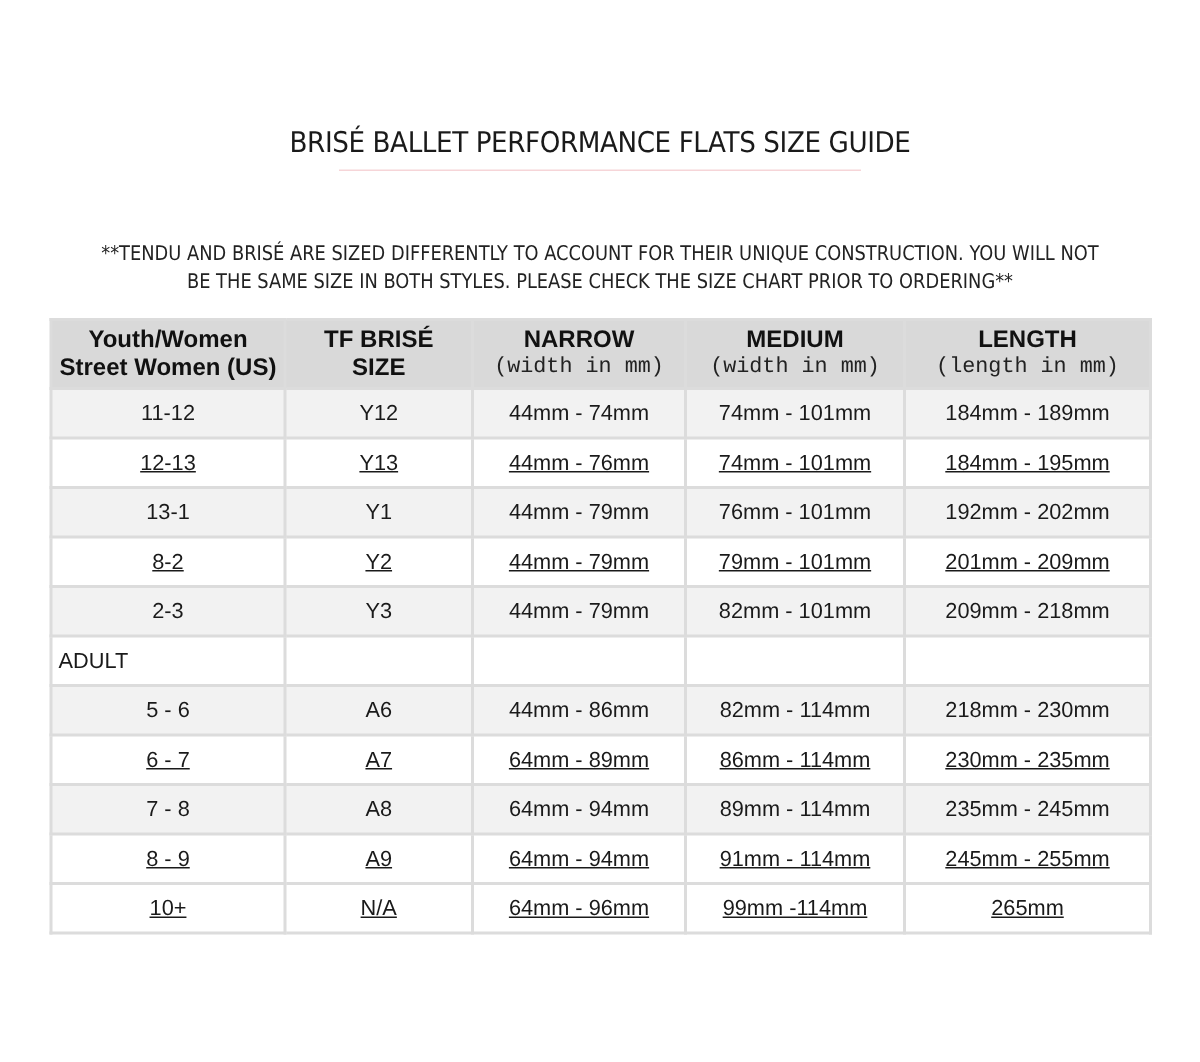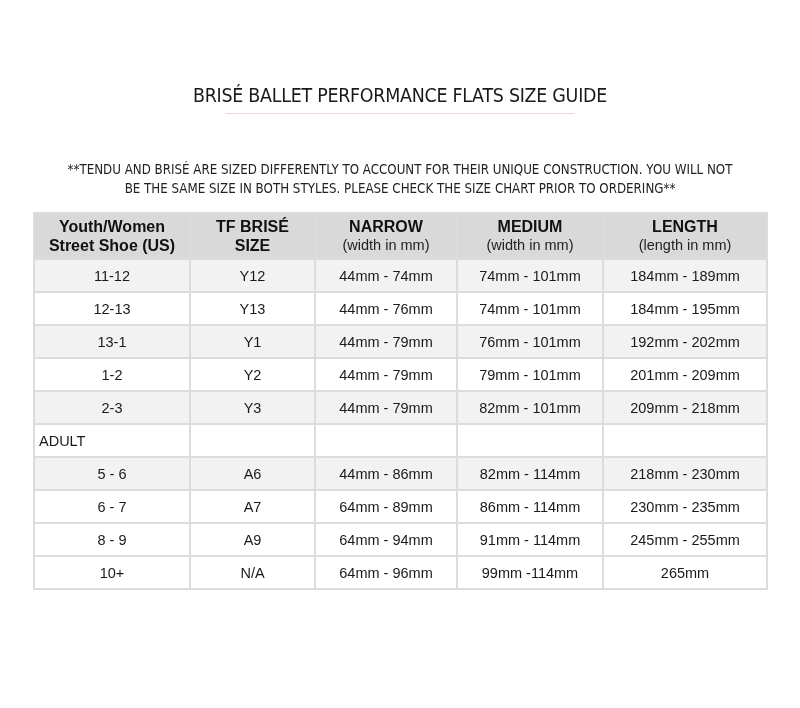--- a/index.html
+++ b/index.html
@@ -3,45 +3,45 @@
   <meta charset="utf-8">
   <style>
     html, body { margin: 0; padding: 0; background: #ffffff; }
     body { width: 800px; height: 708px; position: relative; overflow: hidden; font-family: "Liberation Sans", sans-serif; color: #111; }
     .title { position: absolute; top: 84px; left: 0; width: 800px; text-align: center; font-family: "DejaVu Sans", sans-serif; font-size: 19px; letter-spacing: -0.3px; color: #1a1a1a; font-weight: normal; transform: scaleX(0.92); }
     .title-rule { position: absolute; top: 113px; left: 226px; width: 348px; height: 1px; background: #f6d5d8; }
     .notice { position: absolute; top: 160px; left: 20px; width: 760px; text-align: center; font-family: "DejaVu Sans", sans-serif; font-size: 13.5px; line-height: 19px; color: #222; transform: scaleX(0.88); transform-origin: center; }
     table.size-table { position: absolute; top: 212px; left: 33px; width: 733px; border-collapse: collapse; table-layout: fixed; }
     .size-table th, .size-table td { border: 2px solid #dcdcdc; text-align: center; padding: 0; }
     .size-table th { background: #d9d9d9; height: 44px; font-size: 16px; line-height: 19px; color: #111; font-weight: bold; text-align: center; }
-    .size-table th .sub { display: block; font-weight: normal; font-size: 14.5px; color: #222; }
+    .size-table th .sub { display: block; font-weight: normal; font-size: 14.5px; color: #222; font-family: Liberation Mono, monospace; }
     .size-table td { height: 31px; font-size: 14.5px; color: #1a1a1a; }
     .size-table tr.section td { background: #ffffff; }
     .size-table tr.section td.label { text-align: left; padding-left: 4px; }
     .size-table tr.odd td { background: #f2f2f2; }
-    .size-table tr.even td { background: #ffffff; }
+    .size-table tr.even td { background: #ffffff; text-decoration: underline; }
   </style>
 </head>
 <body>
 
 <div class="title">BRISÉ BALLET PERFORMANCE FLATS SIZE GUIDE</div>
 <div class="title-rule"></div>
 <div class="notice">**TENDU AND BRISÉ ARE SIZED DIFFERENTLY TO ACCOUNT FOR THEIR UNIQUE CONSTRUCTION. YOU WILL NOT BE THE SAME SIZE IN BOTH STYLES. PLEASE CHECK THE SIZE CHART PRIOR TO ORDERING**</div>
 
 <table class="size-table">
   <colgroup>
     <col style="width:156px">
       <col style="width:125px">
       <col style="width:142px">
       <col style="width:146px">
       <col style="width:164px">
   </colgroup>
   <thead>
     <tr>
-      <th><span>Youth/Women</span><br><span>Street Shoe (US)</span></th>
+      <th><span>Youth/Women</span><br><span>Street Women (US)</span></th>
       <th><span>TF BRISÉ</span><br><span>SIZE</span></th>
       <th><span>NARROW</span><span class="sub">(width in mm)</span></th>
       <th><span>MEDIUM</span><span class="sub">(width in mm)</span></th>
       <th><span>LENGTH</span><span class="sub">(length in mm)</span></th>
     </tr>
   </thead>
   <tbody id="tbody">
       <tr class="odd">
         <td>11-12</td>
         <td>Y12</td>
@@ -57,21 +57,21 @@
         <td>184mm - 195mm</td>
       </tr>
       <tr class="odd">
         <td>13-1</td>
         <td>Y1</td>
         <td>44mm - 79mm</td>
         <td>76mm - 101mm</td>
         <td>192mm - 202mm</td>
       </tr>
       <tr class="even">
-        <td>1-2</td>
+        <td>8-2</td>
         <td>Y2</td>
         <td>44mm - 79mm</td>
         <td>79mm - 101mm</td>
         <td>201mm - 209mm</td>
       </tr>
       <tr class="odd">
         <td>2-3</td>
         <td>Y3</td>
         <td>44mm - 79mm</td>
         <td>82mm - 101mm</td>
@@ -91,20 +91,27 @@
         <td>82mm - 114mm</td>
         <td>218mm - 230mm</td>
       </tr>
       <tr class="even">
         <td>6 - 7</td>
         <td>A7</td>
         <td>64mm - 89mm</td>
         <td>86mm - 114mm</td>
         <td>230mm - 235mm</td>
       </tr>
+      <tr class="odd">
+        <td>7 - 8</td>
+        <td>A8</td>
+        <td>64mm - 94mm</td>
+        <td>89mm - 114mm</td>
+        <td>235mm - 245mm</td>
+      </tr>
       <tr class="even">
         <td>8 - 9</td>
         <td>A9</td>
         <td>64mm - 94mm</td>
         <td>91mm - 114mm</td>
         <td>245mm - 255mm</td>
       </tr>
       <tr class="even">
         <td>10+</td>
         <td>N/A</td>

